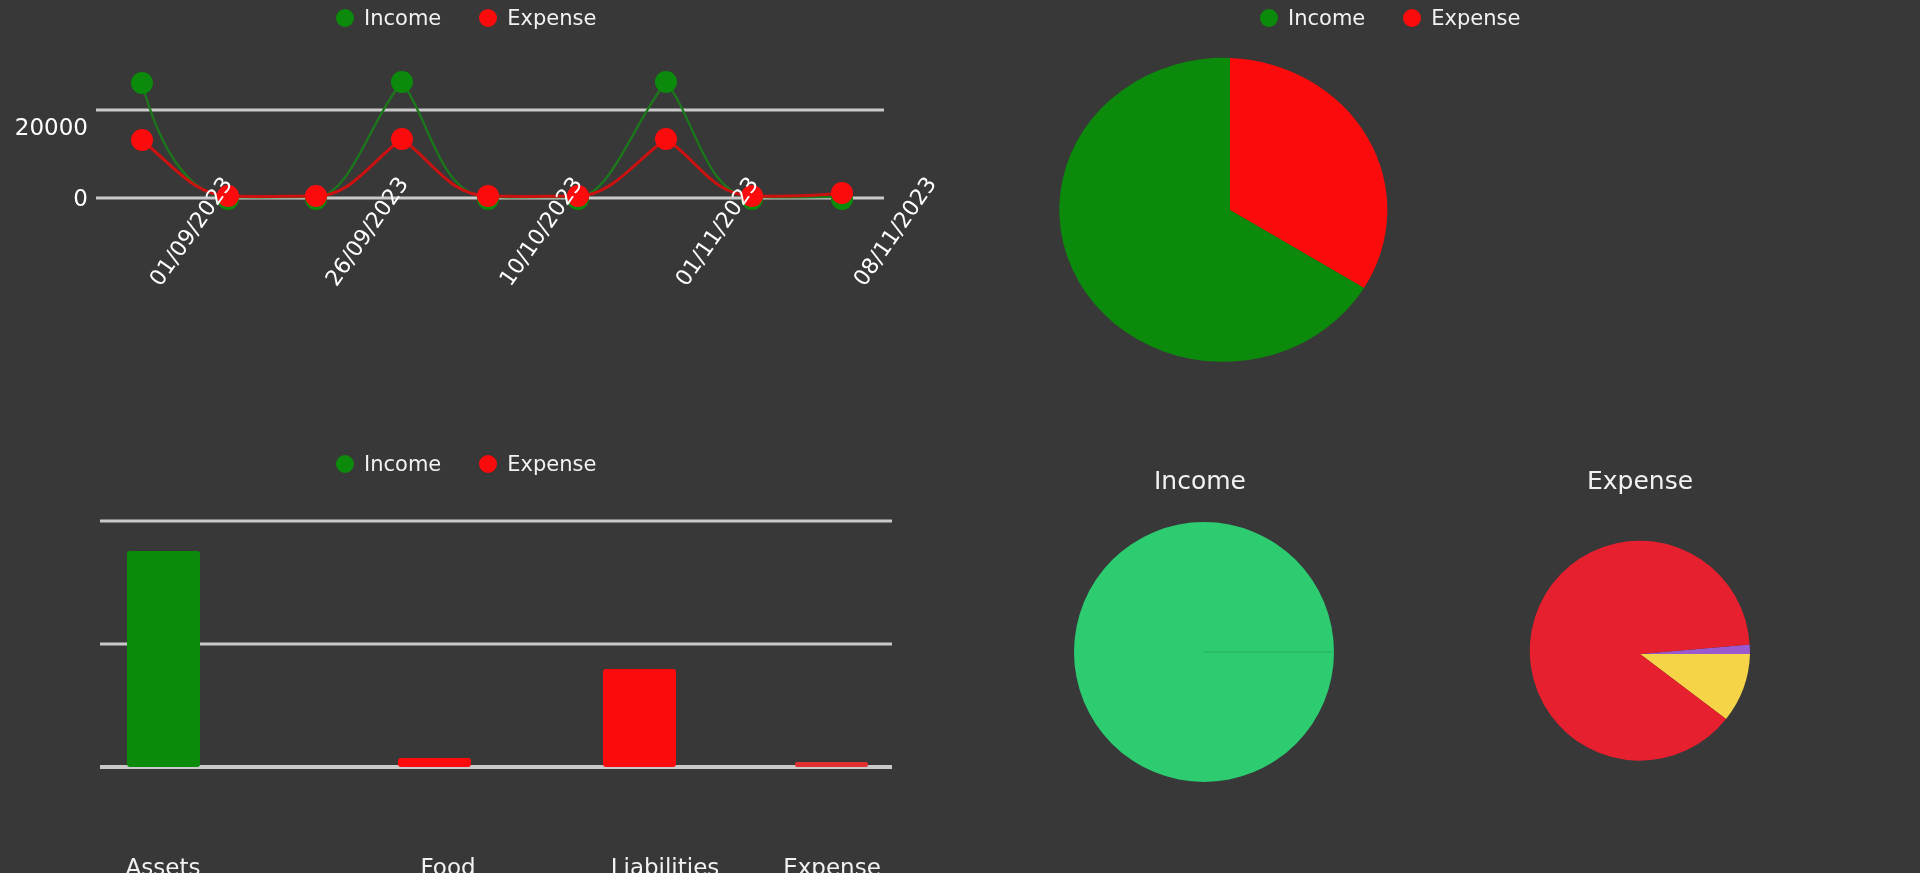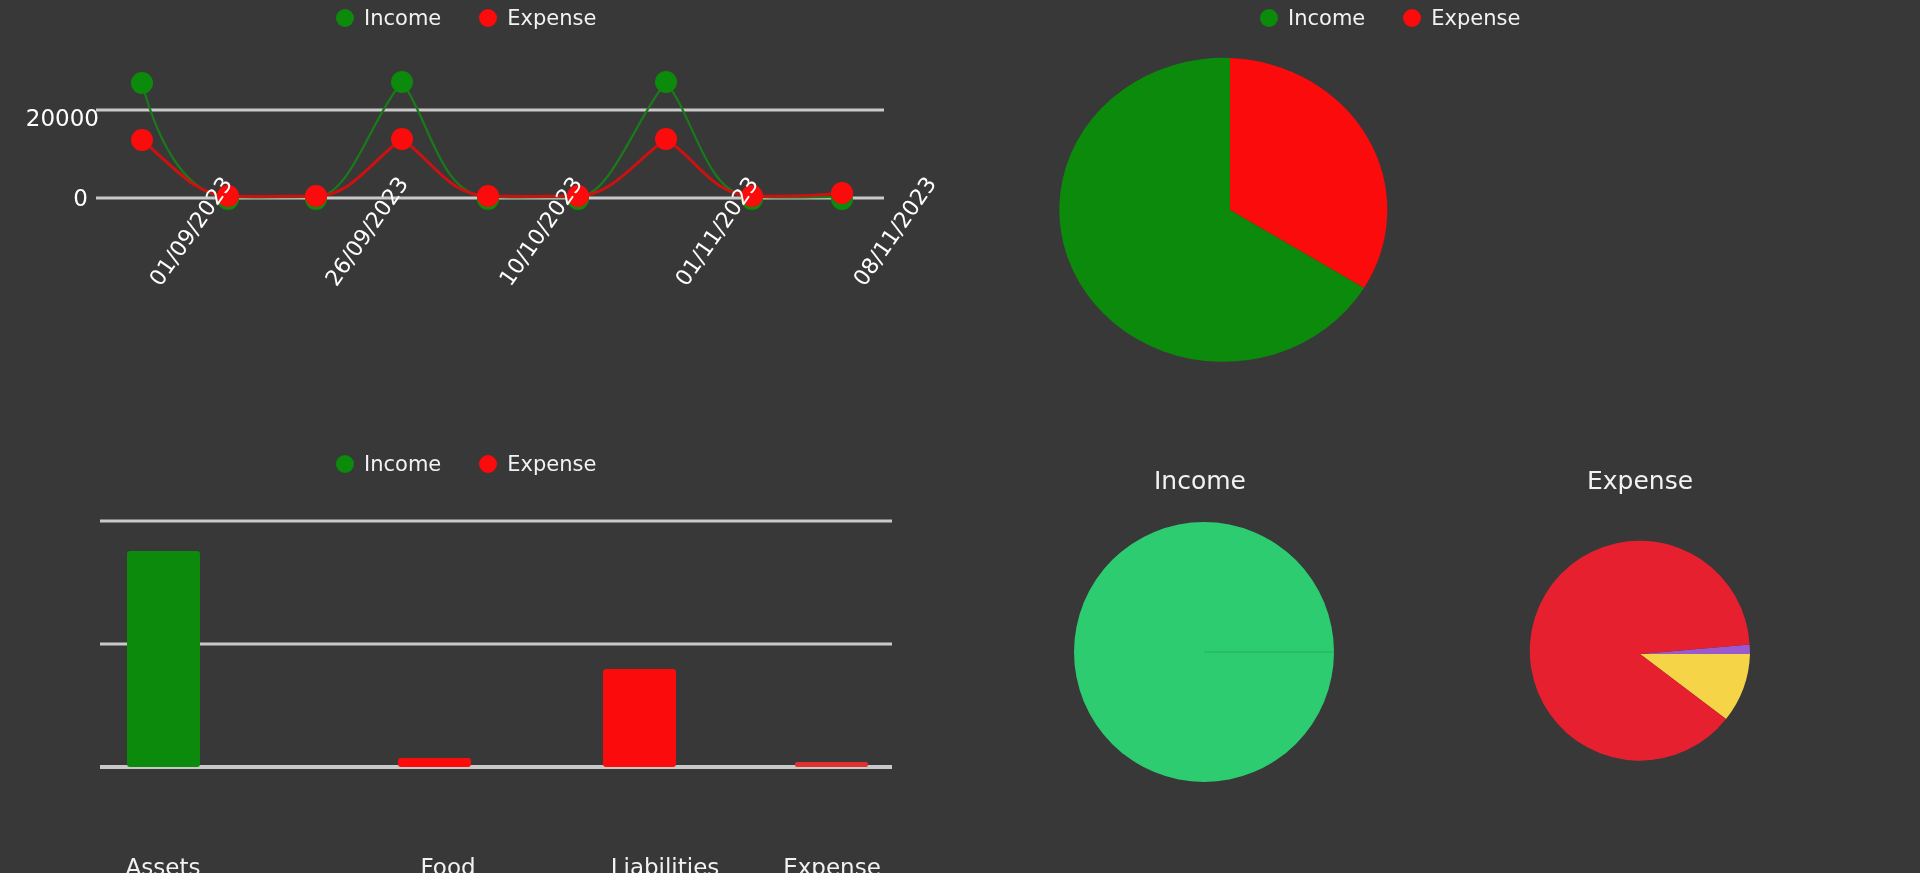--- a/index.html
+++ b/index.html
@@ -37,21 +37,21 @@
     <div class="legend-item">
       <span class="legend-dot" style="background:#0b8a0b;"></span>
       <span class="legend-label">Income</span>
     </div>
     <div class="legend-item">
       <span class="legend-dot" style="background:#fb0b0b;"></span>
       <span class="legend-label">Expense</span>
     </div>
   </div>
 
-  <div class="ytick" style="left:0px;top:105px;width:88px;padding-left:11px;">20000</div>
+  <div class="ytick" style="left:0px;top:114px;width:88px;">20000</div>
   <div class="ytick" style="left:0px;top:185px;width:88px;">0</div>
 
   <svg style="position:absolute;left:0;top:0;" width="960" height="300" viewBox="0 0 960 300">
 
     <line x1="96" y1="110" x2="884" y2="110" stroke="#c9c9c9" stroke-width="3"></line>
     <line x1="96" y1="198" x2="884" y2="198" stroke="#c9c9c9" stroke-width="3"></line>
 
     <path fill="none" stroke="#1a7a1a" stroke-width="2.2" d="M142,83 C160,150 190,196 228,197
              C262,198 282,197 316,197
              C350,197 370,120 402,82

